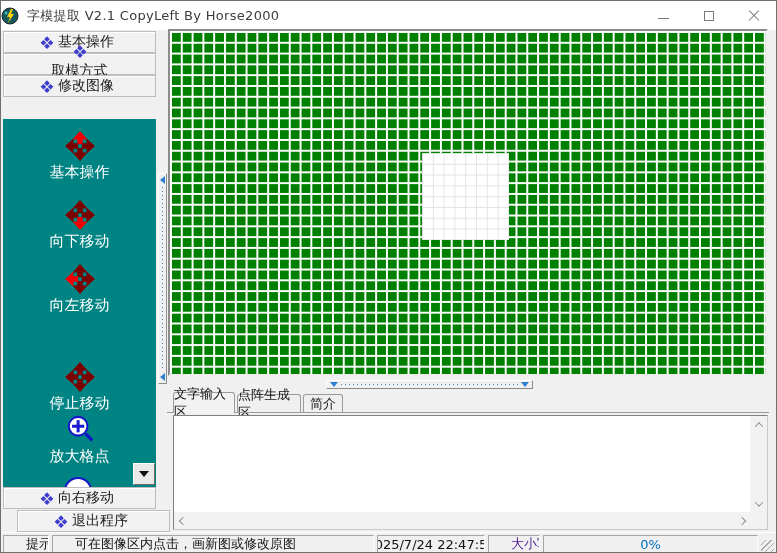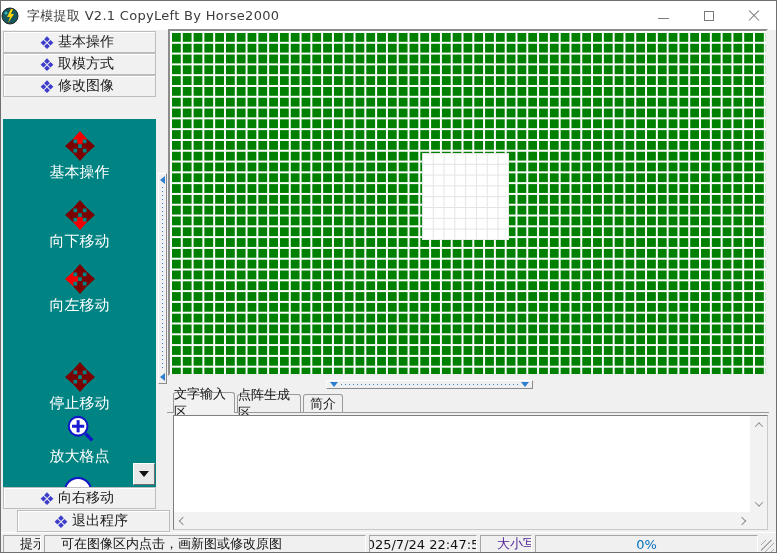--- a/index.html
+++ b/index.html
@@ -71,21 +71,21 @@
   .sbtn{ width:17px; height:17px; display:flex; align-items:center; justify-content:center; }
   .chev{ display:inline-block; width:6px; height:6px; border:solid #8f8f8f; border-width:0 1.5px 1.5px 0; }
   .chev.up{ transform:rotate(-135deg) translate(-1px,-1px); }
   .chev.down{ transform:rotate(45deg) translate(-1px,-1px); }
   .chev.left{ transform:rotate(135deg); }
   .chev.right{ transform:rotate(-45deg); }
   
   .statusbar{ position:absolute; left:0; top:531px; width:100%; height:22px; background:#f0f0f0;
     border-top:1px solid #ffffff; display:flex; align-items:stretch; gap:3px; padding:2px 2px 1px 2px; }
   .scell{ border:1px solid; border-color:#a6a6a6 #ffffff #ffffff #a6a6a6; background:#f0f0f0;
-    display:flex; align-items:center; padding:0 16px; font-size:13px; white-space:nowrap; overflow:hidden; }
+    display:flex; align-items:center; padding:0 22px; font-size:13px; white-space:nowrap; overflow:hidden; }
   .scell.center{ justify-content:center; }
   .muted{ color:#4c1d95;font-family:Liberation Serif, serif; }
   .blue{ color:#0070c0; }
   .grip{ width:13px; align-self:flex-end; height:13px;
     background:repeating-linear-gradient(135deg,transparent 0 3px,#a9a9a9 3px 4px); }
 </style>
 </head>
 <body>
 
 <div class="window">
@@ -107,21 +107,21 @@
       <div class="wbtn">
           <span class="x-glyph"></span>
         </div>
     </div>
   </div>
 
   <div class="side-btn" style="top:30px;">
     <span class="diamond"></span>
     <span>基本操作</span>
   </div>
-  <div class="side-btn" style="top:52px;">
+  <div class="side-btn" style="top:52px;flex-direction:column;">
     <span class="diamond"></span>
     <span>取模方式</span>
   </div>
   <div class="side-btn" style="top:74px;">
     <span class="diamond"></span>
     <span>修改图像</span>
   </div>
 
   <div class="teal">
 

